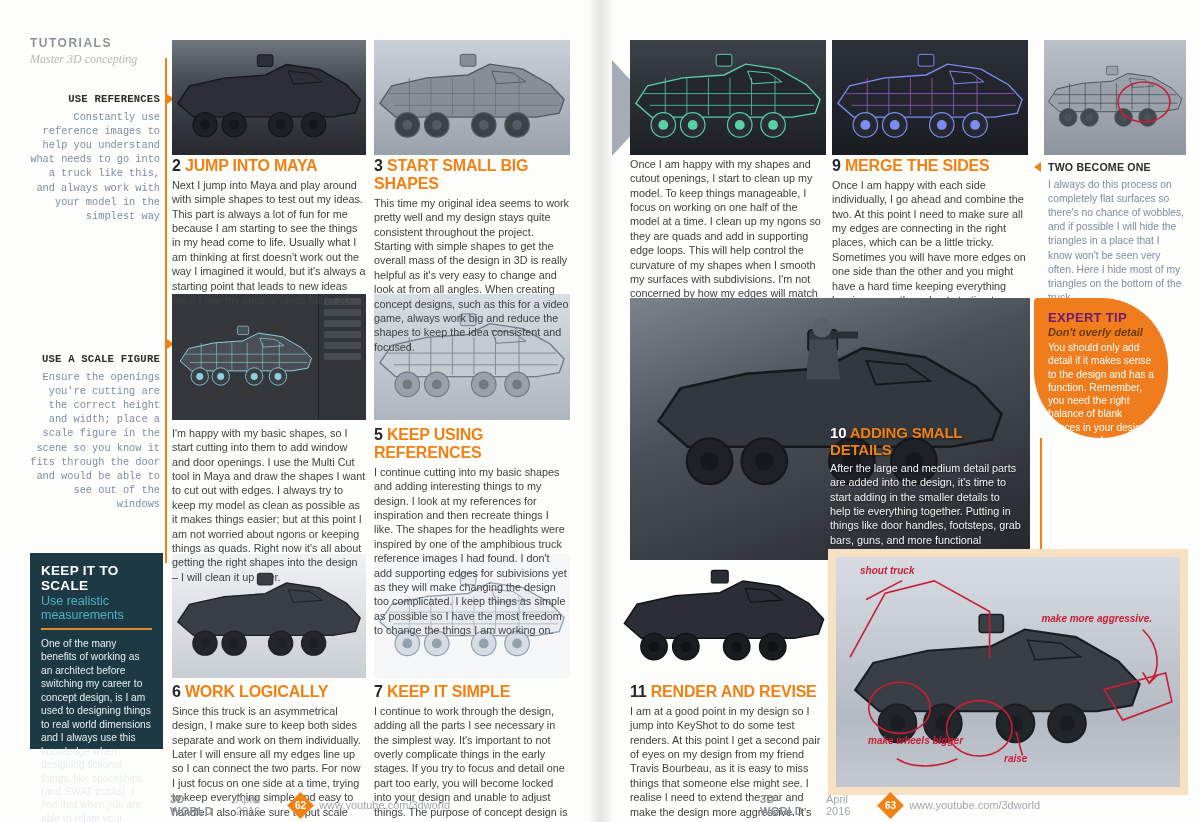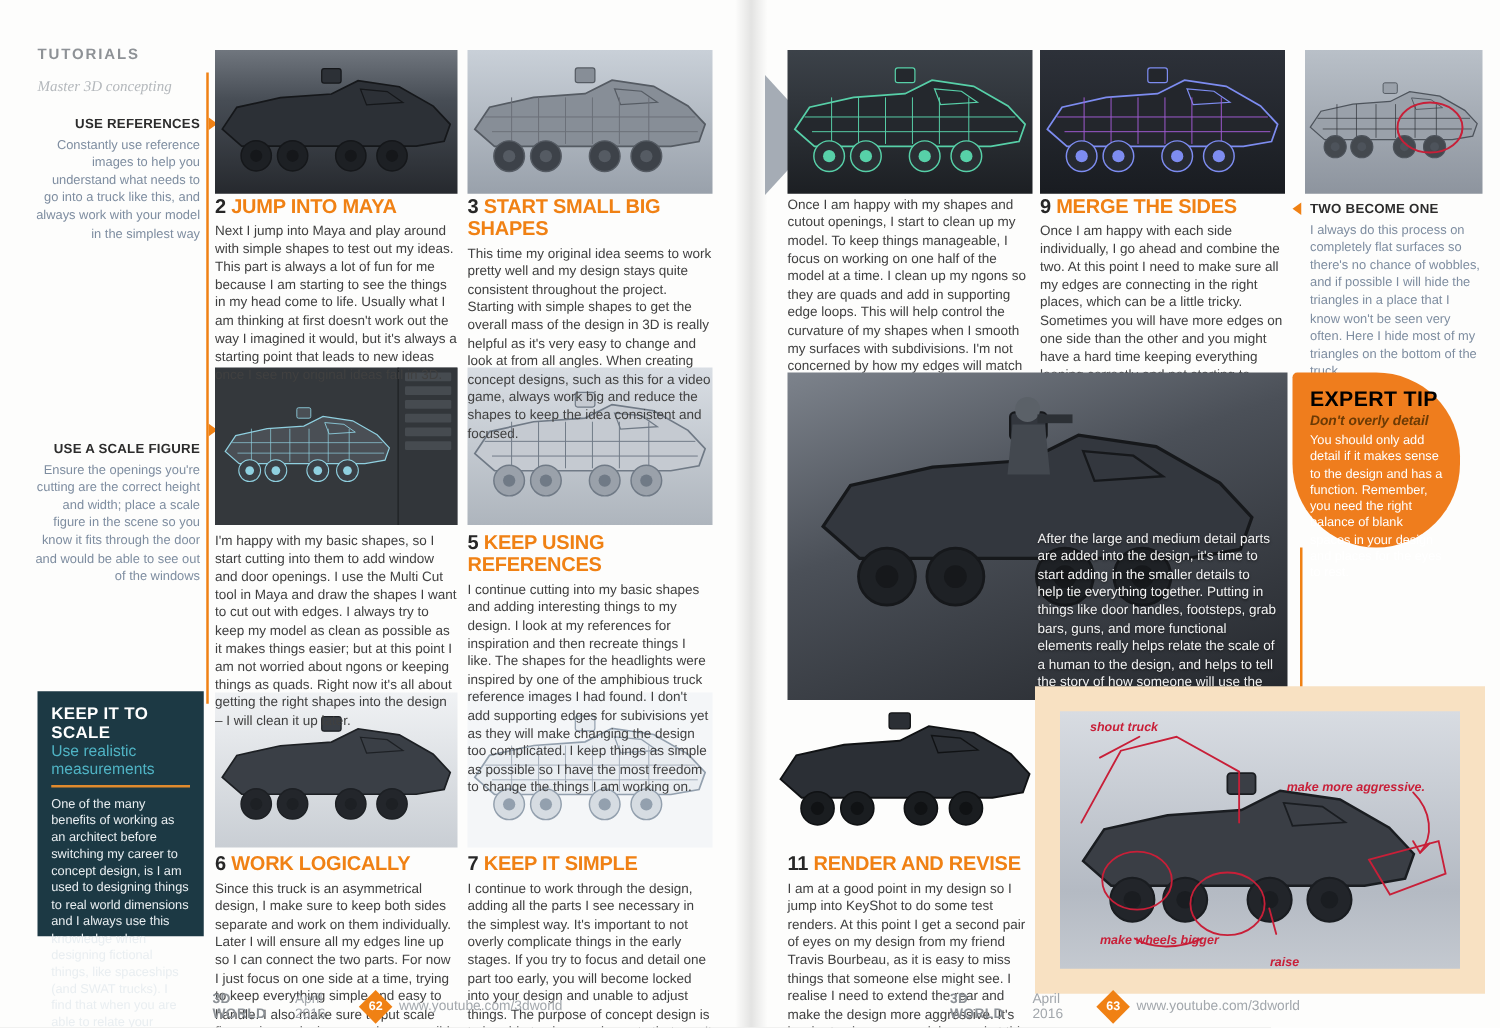--- a/index.html
+++ b/index.html
@@ -3,29 +3,29 @@
 <meta charset="utf-8">
 <style>
   html,body{margin:0;padding:0;background:#e8e8e8;}
   .spread{position:relative;width:1200px;height:822px;background:#fdfdfc;overflow:hidden;
           font-family:"Liberation Sans",sans-serif;color:#3f3f3f;margin:0 auto;}
   .fold{position:absolute;left:588px;top:0;width:26px;height:822px;
         background:linear-gradient(90deg,rgba(0,0,0,0),rgba(0,0,0,.10) 50%,rgba(0,0,0,0));}
   .abs{position:absolute;}
   
   .kicker{font-size:12px;font-weight:bold;letter-spacing:1.5px;color:#8e9296;}
-  .kicker-sub{font-family:"Liberation Serif",serif;font-style:italic;font-size:12px;color:#b4b8bc;margin-top:12px;}
+  .kicker-sub{font-family:"Liberation Serif",serif;font-style:italic;font-size:12px;color:#b4b8bc;margin-top:2px;}
   
   .vrule{width:2px;background:#f08114;}
   .arrow-r{width:0;height:0;border-top:5px solid transparent;border-bottom:5px solid transparent;border-left:7px solid #f08114;}
   .arrow-l{width:0;height:0;border-top:5px solid transparent;border-bottom:5px solid transparent;border-right:7px solid #f08114;}
   
   .note{font-size:10.3px;line-height:1.38;color:#7e8da0;}
   .note b{display:block;color:#2c2c2c;font-size:10.6px;letter-spacing:.2px;margin-bottom:3px;}
-  .note.right{text-align:right;}
+  .note.right{text-align:right;font-family:Liberation Mono, monospace;}
   
   .scalebox{background:#1c3944;color:#e9eef1;padding:10px 11px;box-sizing:border-box;}
   .scalebox h4{margin:0;font-size:13.5px;color:#ffffff;letter-spacing:.3px;}
   .scalebox h5{margin:1px 0 6px;font-size:12.5px;font-weight:normal;color:#4fb3c4;}
   .scalebox .rule{height:2px;background:#e08a2d;margin-bottom:7px;}
   .scalebox p{margin:0;font-size:10.2px;line-height:1.32;}
   
   .step h3{margin:0 0 3px;font-size:16px;letter-spacing:-.2px;}
   .step h3 .num{color:#272727;}
   .step h3 .ttl{color:#f08114;font-weight:bold;}
@@ -36,30 +36,30 @@
   
   .img{overflow:hidden;background:#888;}
   .img svg{display:block;}
   
   .maya-panel{position:absolute;right:0;top:0;bottom:0;width:24%;background:#32363a;border-left:1px solid #1f2225;}
   .maya-row{height:7px;margin:4px 5px;background:#464b50;border-radius:1px;}
   .maya-bar{position:absolute;right:2px;top:2px;display:flex;gap:2px;}
   .maya-dot{width:6px;height:6px;border-radius:2px;}
   
   .tipblob{background:#ef7d1d;border-radius:4px 70px 70px 70px;padding:12px 14px 14px;box-sizing:border-box;color:#fff;}
-  .tipblob h4{margin:0;font-size:17px;letter-spacing:.3px;color:#000000;}
+  .tipblob h4{margin:0;font-size:13px;letter-spacing:.3px;color:#701a75;}
   .tipblob h5{margin:1px 0 3px;font-size:11px;font-style:italic;color:#6b3a05;}
   .tipblob p{margin:0;font-size:10.2px;line-height:1.3;}
   
   .footer{display:flex;align-items:center;justify-content:center;gap:9px;font-size:11px;color:#a2a7ac;}
   .footer .mag{font-weight:bold;color:#8c9196;letter-spacing:.3px;}
   .diamond{width:19px;height:19px;background:#f08114;transform:rotate(45deg);display:flex;align-items:center;justify-content:center;flex:0 0 auto;}
   .diamond span{transform:rotate(-45deg);color:#fff;font-size:10px;font-weight:bold;}
   
-  .frame{background:#f8e1c2;box-sizing:border-box;padding:20px;}
+  .frame{background:#f8e1c2;box-sizing:border-box;padding:8px;}
   .frame .inner{position:relative;width:100%;height:100%;background:linear-gradient(180deg,#d8dce2,#b4bac3 70%,#c4c9d0);}
   .ann{position:absolute;font-size:10px;font-style:italic;font-weight:bold;color:#c81f38;white-space:nowrap;}
   .redline{position:absolute;left:0;top:0;width:100%;height:100%;}
   .grayarrow{width:0;height:0;border-top:48px solid transparent;border-bottom:48px solid transparent;border-left:44px solid #9ba3ad;opacity:.9;}
 </style>
 </head>
 <body>
 
 <div class="spread">
 
@@ -357,20 +357,21 @@
           <circle cx="146" cy="84" r="12.5" fill="#1e2125" stroke="#16181b" stroke-width="1.2"></circle>
      <circle cx="146" cy="84" r="5" fill="#16181b"></circle>
         </svg>
       </div>
     <svg class="abs" style="left:38%;top:2%;width:20%;height:34%;" viewBox="0 0 40 36">
       <circle cx="20" cy="8" r="5" fill="#5b6168"></circle>
         <path d="M12,34 L14,14 L27,14 L29,34 Z" fill="#43484f"></path>
       <rect x="24" y="10" width="14" height="3.5" fill="#2c3035"></rect>
     </svg>
     <div class="step onimg abs" style="left:200px;top:126px;width:192px;">
+      <h3 style="font-size:15px;"><span class="num">10</span> <span class="ttl">ADDING SMALL DETAILS</span></h3>
       <p>After the large and medium detail parts are added into the design, it's time to start adding in the smaller details to help tie everything together. Putting in things like door handles, footsteps, grab bars, guns, and more functional elements really helps relate the scale of a human to the design, and helps to tell the story of how someone will use the vehicle.</p>
     </div>
   </div>
 
   <div class="abs tipblob" style="left:1034px;top:298px;width:134px;height:140px;">
     <h4>EXPERT TIP</h4>
     <h5>Don't overly detail</h5>
     <p>You should only add detail if it makes sense to the design and has a function. Remember, you need the right balance of blank spaces in your design and places for the eyes to rest.</p>
   </div>
   <div class="abs vrule" style="left:1040px;top:438px;height:255px;"></div>

